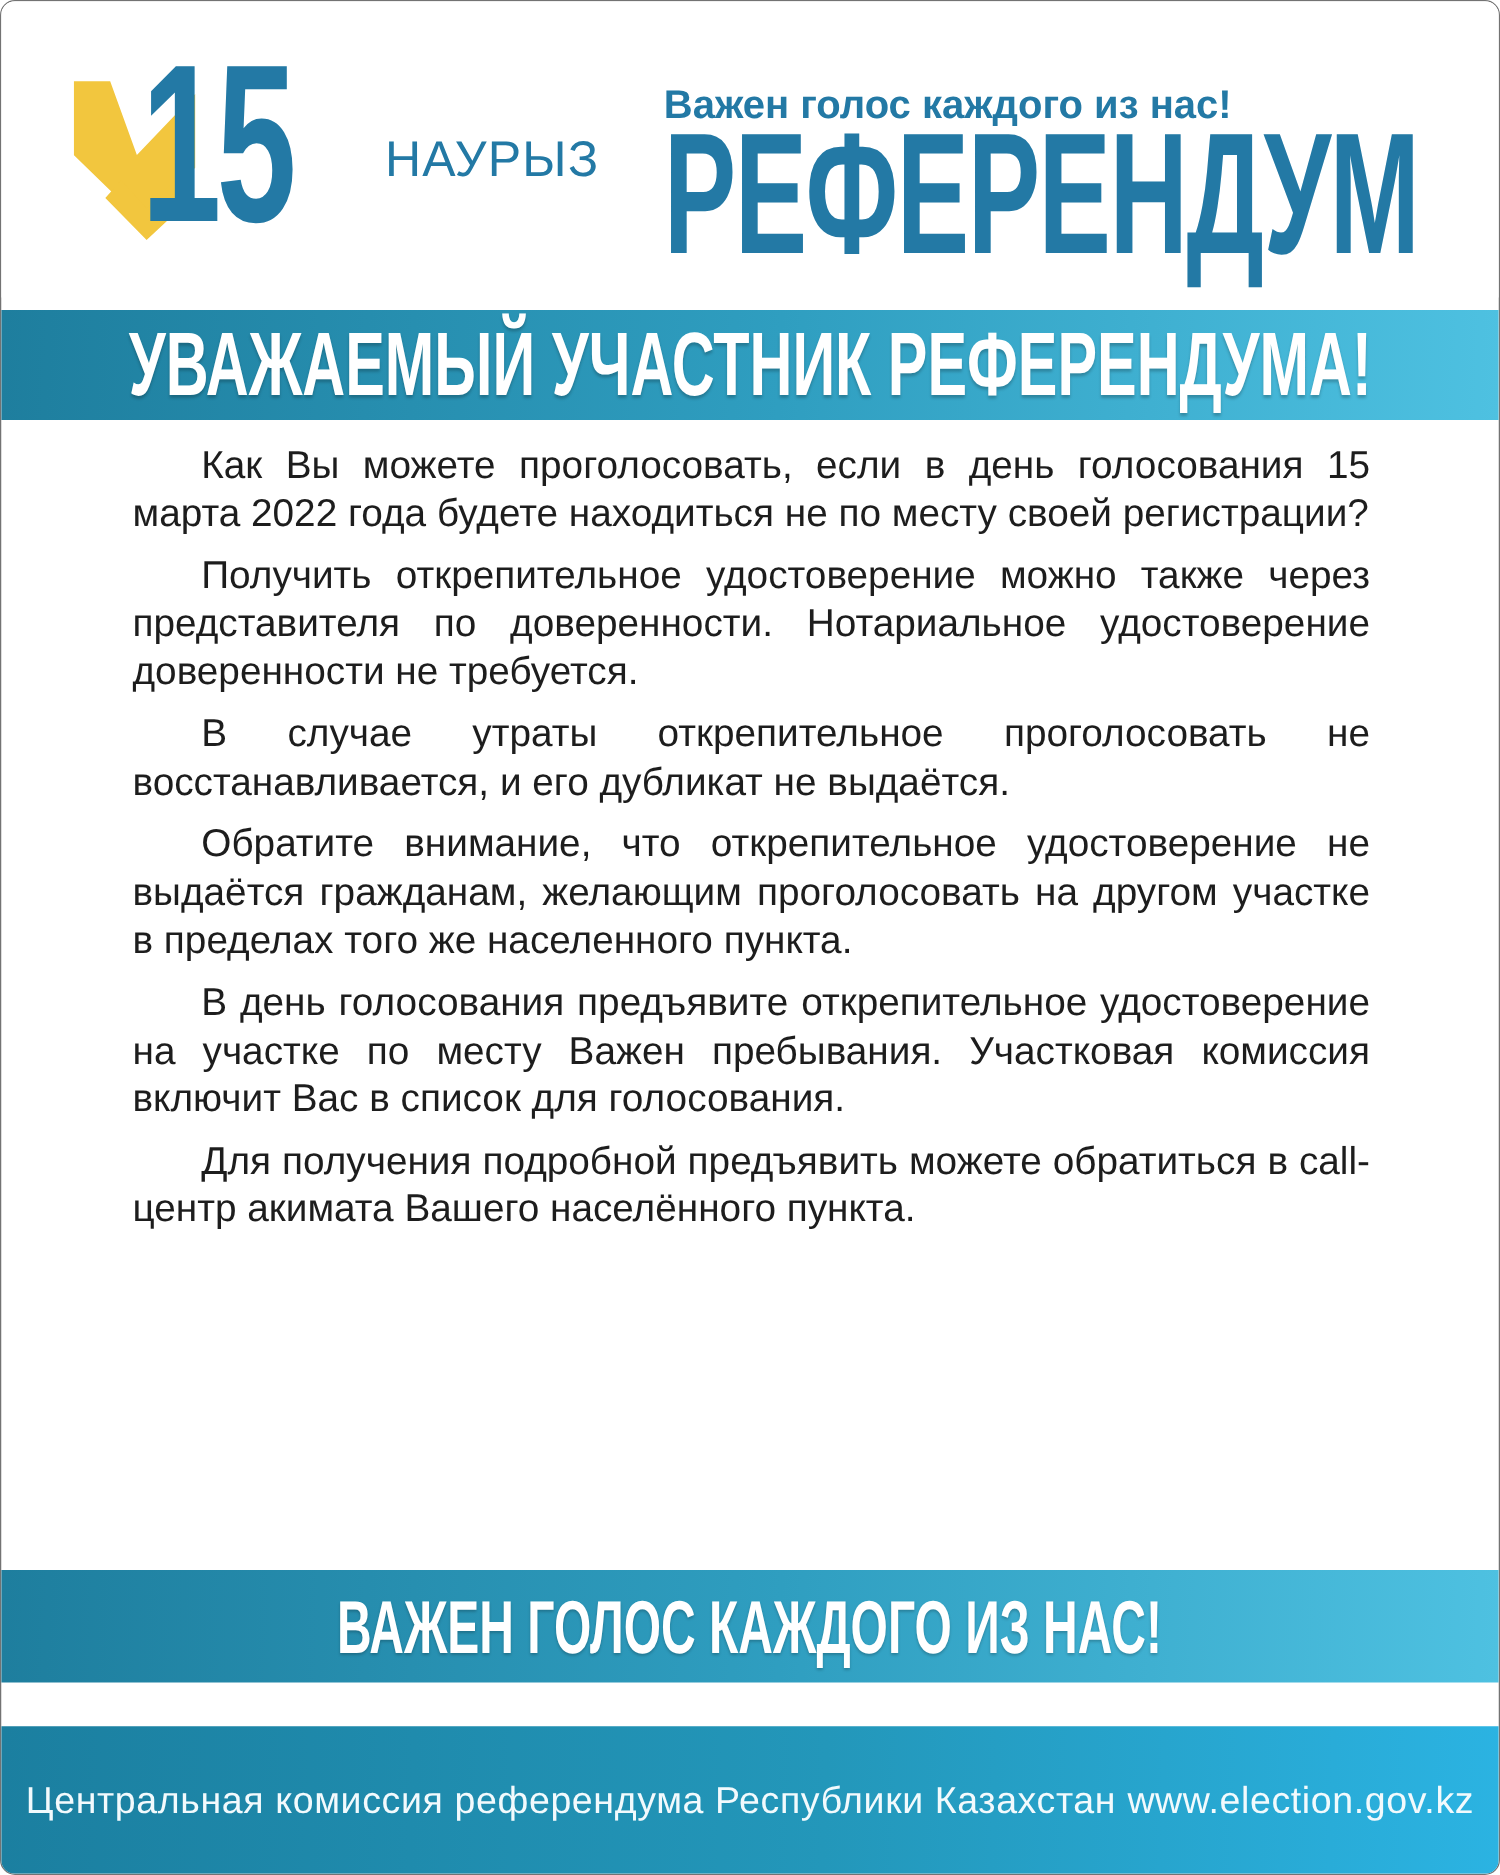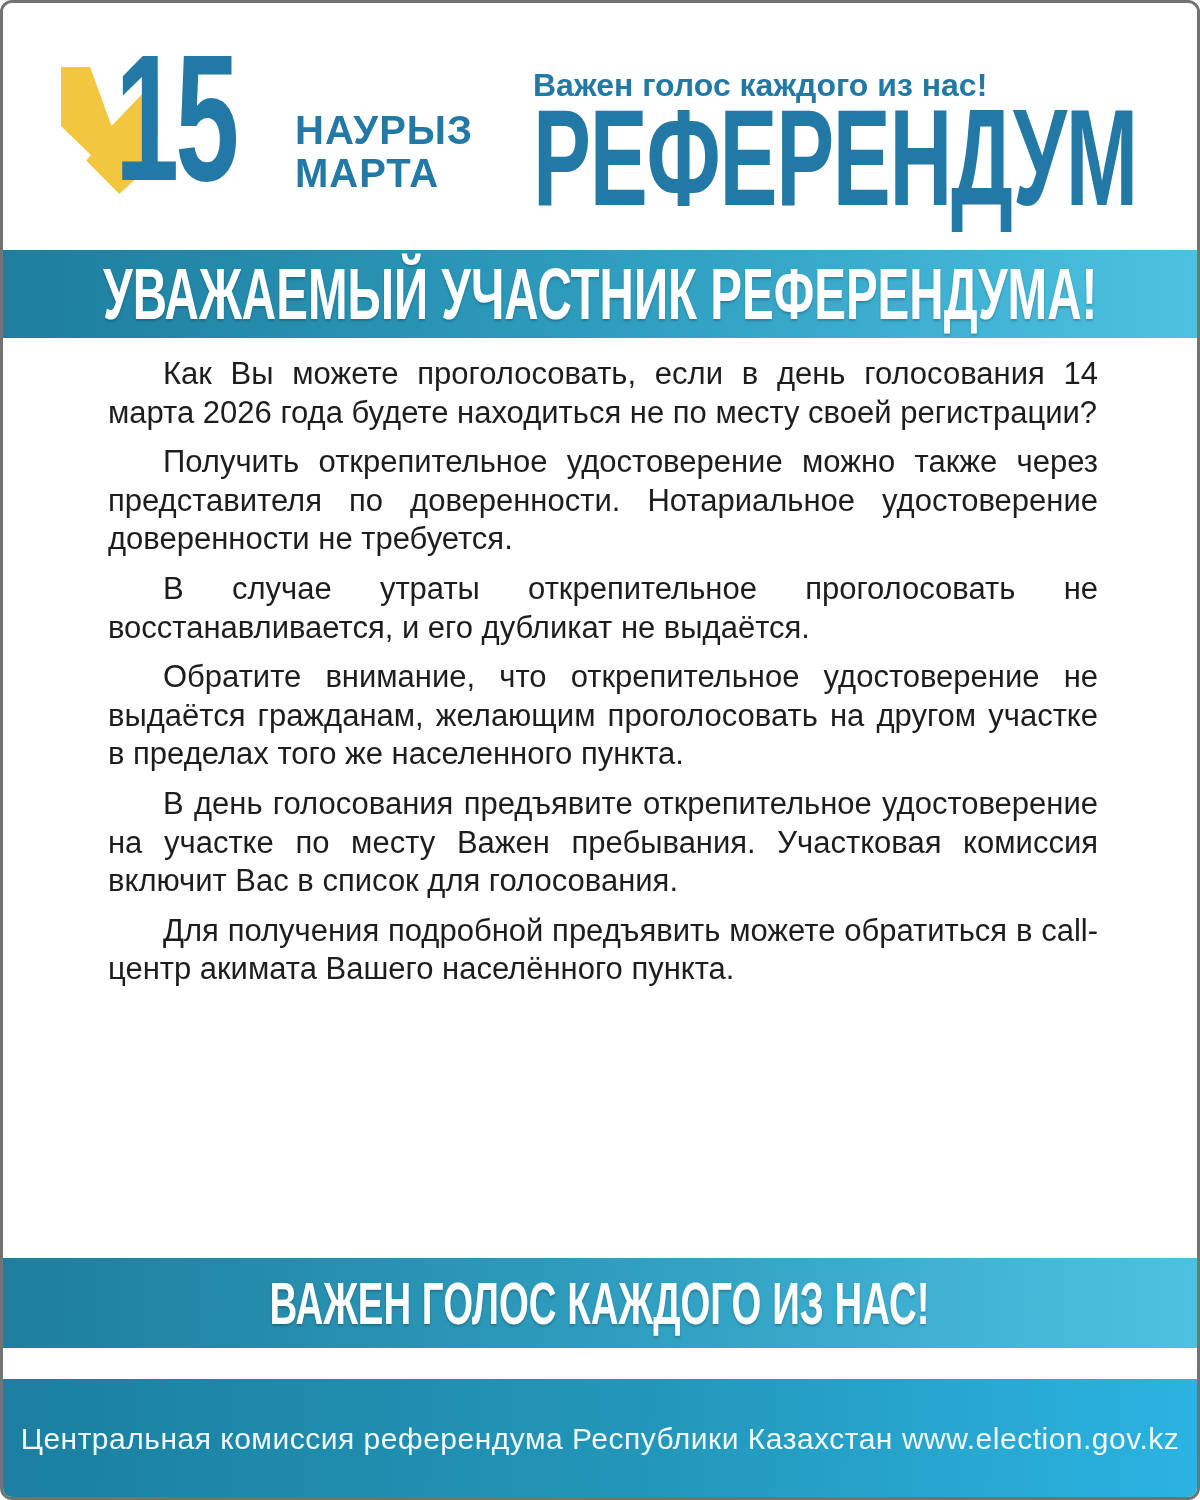--- a/index.html
+++ b/index.html
@@ -1,40 +1,40 @@
 <!DOCTYPE html>
 <html lang="ru" style="--brand-teal: #2379A5; --checkmark-yellow: #F2C63E; --banner-grad-left: #1E7E9E; --banner-grad-right: #4EC1E1; --footer-grad-left: #1B7FA0; --footer-grad-right: #2BB3E2; --body-text: #1d1d1d;"><head>
 <meta charset="utf-8">
 <style>
   html,body{margin:0;padding:0;background:#ffffff;}
   .poster{
     position:relative;
     width:1200px;height:1500px;
     box-sizing:border-box;
     background:#ffffff;
-    border:3px solid #737373;
+    border:1px solid #737373;
     border-radius:12px;
     overflow:hidden;
     font-family:"Liberation Sans", sans-serif;
   }
   
   .header{position:absolute;top:0;left:0;right:0;height:237px;background:#fff;}
   .logo-check{position:absolute;left:58px;top:60px;width:102px;height:132px;}
   .logo-day{
     position:absolute;left:112px;top:54px;
     font-size:180px;line-height:121px;font-weight:bold;
     color:var(--brand-teal);
     letter-spacing:-6px;
     transform:scaleX(0.64);transform-origin:left top;
     white-space:nowrap;
   }
   .logo-month{
-    position:absolute;left:292px;top:106px;
+    position:absolute;left:307px;top:106px;
     color:var(--brand-teal);
-    font-weight:bold;font-size:40px;line-height:43px;letter-spacing:1px;
+    font-weight:normal;font-size:40px;line-height:43px;letter-spacing:1px;text-align:center;
   }
   .header-right{position:absolute;left:530px;top:64px;width:620px;}
   .header-slogan{
     color:var(--brand-teal);
     font-size:32px;font-weight:bold;letter-spacing:0;
     white-space:nowrap;
   }
   .header-title{
     margin-top:2px;
     color:var(--brand-teal);
@@ -85,34 +85,33 @@
 <div class="poster">
 
   <header class="header">
     <svg class="logo-check" viewBox="0 0 105 130" preserveAspectRatio="none" aria-hidden="true">
       <polygon style="fill:var(--checkmark-yellow)" points="0,4 30,4 52,62 100,14 100,72 58,116 0,62"></polygon>
       <polygon style="fill:var(--checkmark-yellow)" points="26,96 60,129 96,97 82,83 60,104 39,82"></polygon>
     </svg>
     <div class="logo-day">15</div>
     <div class="logo-month">
       <div>НАУРЫЗ</div>
-      <div>МАРТА</div>
     </div>
     <div class="header-right">
       <div class="header-slogan">Важен голос каждого из нас!</div>
       <div class="header-title">РЕФЕРЕНДУМ</div>
     </div>
   </header>
 
   <div class="banner banner-top">
     <span class="banner-text">УВАЖАЕМЫЙ УЧАСТНИК РЕФЕРЕНДУМА!</span>
   </div>
 
   <main class="body-text">
-    <p>Как Вы можете проголосовать, если в день голосования 14 марта 2026 года будете находиться не по месту своей регистрации?</p>
+    <p>Как Вы можете проголосовать, если в день голосования 15 марта 2022 года будете находиться не по месту своей регистрации?</p>
     <p>Получить открепительное удостоверение можно также через представителя по доверенности. Нотариальное удостоверение доверенности не требуется.</p>
     <p>В случае утраты открепительное проголосовать не восстанавливается, и его дубликат не выдаётся.</p>
     <p>Обратите внимание, что открепительное удостоверение не выдаётся гражданам, желающим проголосовать на другом участке в пределах того же населенного пункта.</p>
     <p>В день голосования предъявите открепительное удостоверение на участке по месту Важен пребывания. Участковая комиссия включит Вас в список для голосования.</p>
     <p>Для получения подробной предъявить можете обратиться в call-центр акимата Вашего населённого пункта.</p>
   </main>
 
   <div class="banner banner-bottom">
     <span class="banner-text">ВАЖЕН ГОЛОС КАЖДОГО ИЗ НАС!</span>
   </div>

